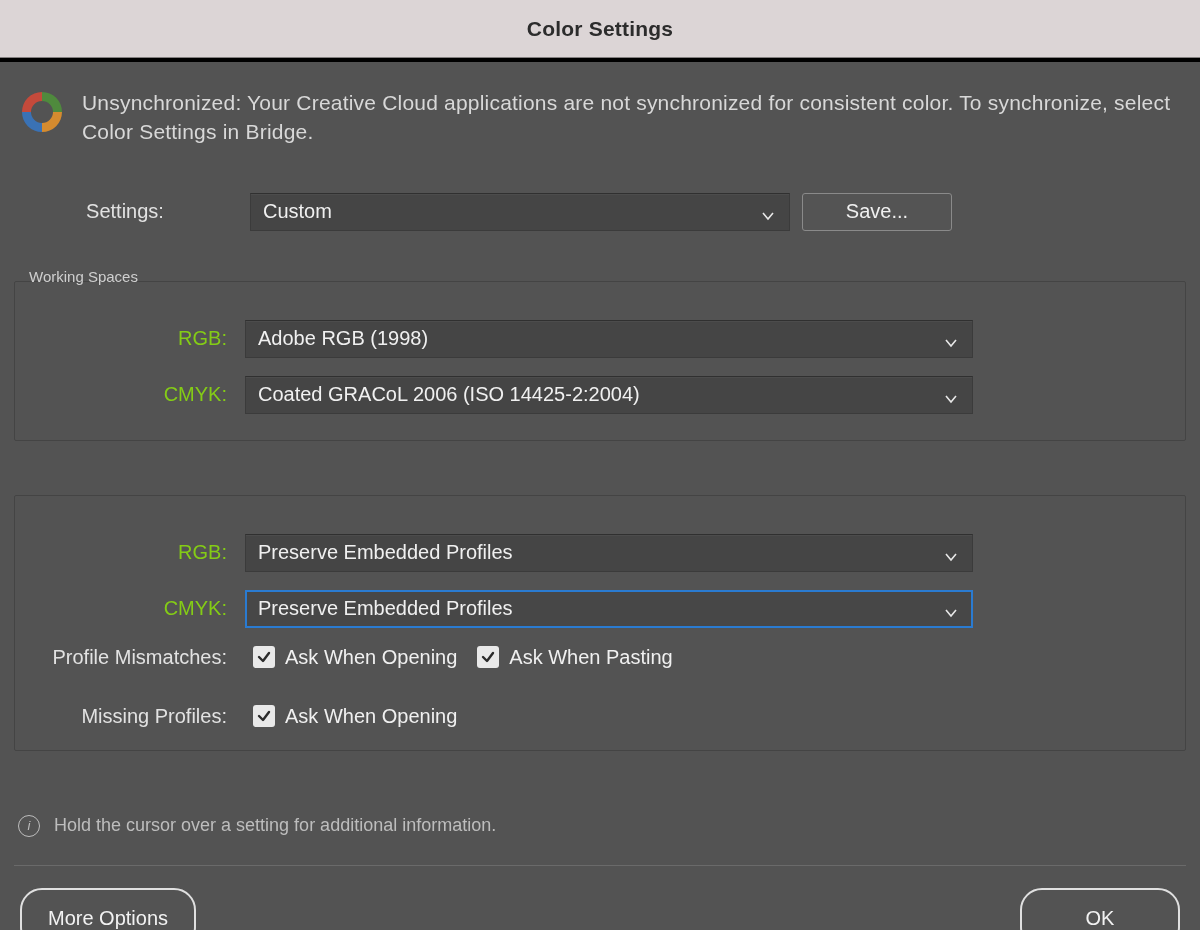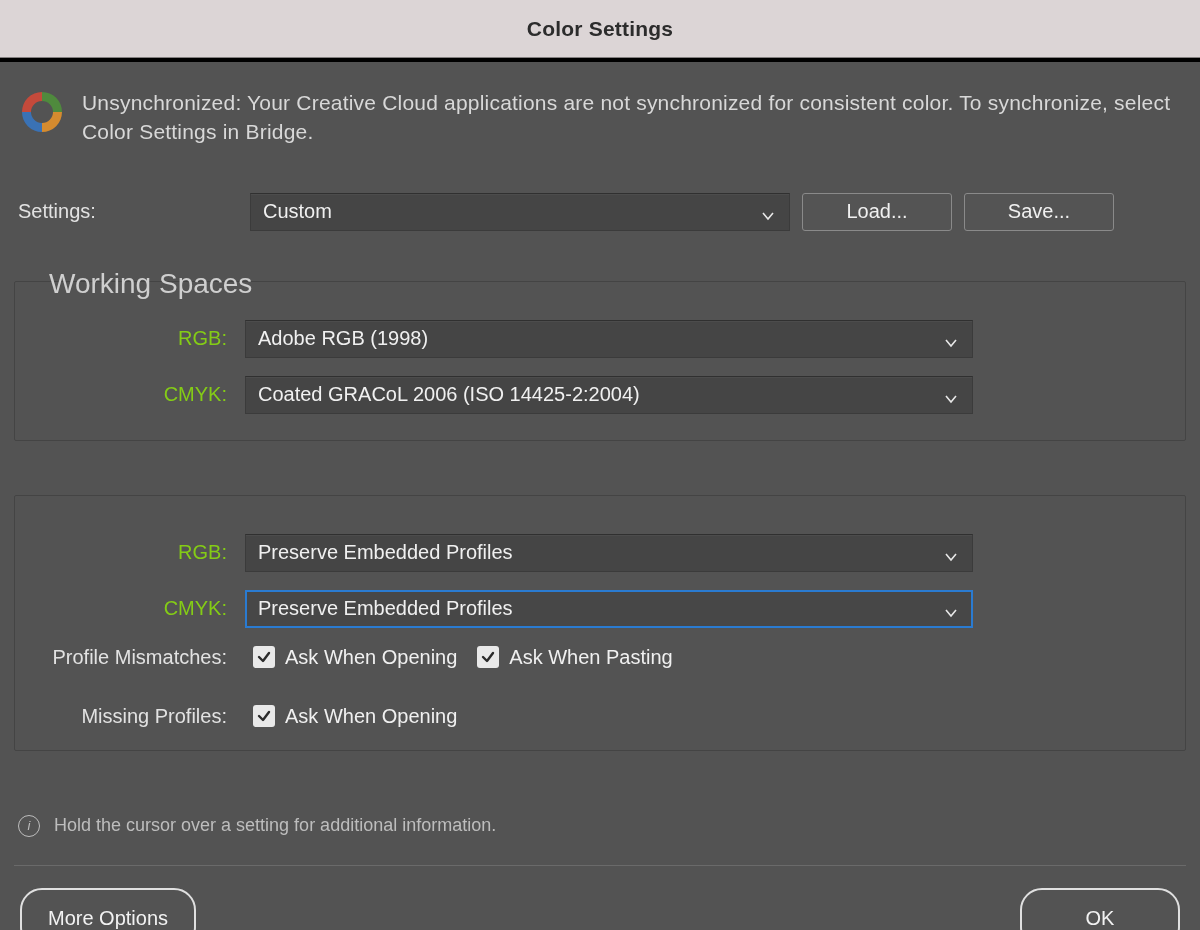--- a/index.html
+++ b/index.html
@@ -23,21 +23,21 @@
 
   
   .info-row { display:flex; align-items:flex-start; gap:16px; margin: 6px 4px 18px 4px; }
   .sync-icon { width:48px; height:48px; flex:0 0 48px; }
   .info-text { color:#d8d8d8; font-size:21px; line-height:1.4; letter-spacing:.2px; }
 
   
   .settings-row {
     display:flex; align-items:center; gap:12px; margin: 0 4px 22px 4px;
   }
-  .settings-label { width:220px; text-align:left; color:#e2e2e2; padding-right:6px;}
+  .settings-label { width:220px; text-align:center; color:#e2e2e2; padding-right:6px;}
   .dropdown {
     position:relative; height:38px; flex:1;
     background:#454545; border:1px solid #3b3b3b;
     border-top-color:#303030;
     display:flex; align-items:center; padding:0 40px 0 12px;
     color:#f0f0f0; cursor:pointer;
     box-shadow: inset 0 1px 0 rgba(255,255,255,.04);
   }
   .dropdown.focused { border:1px solid #2a7bd1; box-shadow:0 0 0 1px #2a7bd1 inset; background:#474747;}
   .dropdown .chev {
@@ -51,22 +51,22 @@
     cursor:pointer; font-size:20px;
   }
 
   
   .group {
     border:1px solid #444; border-radius:2px;
     padding: 30px 14px 22px 14px; margin: 0 0 26px 0;
     position:relative;
   }
   .group-label {
-    position:absolute; top:-14px; left:28px; padding:0 6px;
-    color:#cfcfcf; font-size:28px;
+    position:absolute; top:-14px; left:8px; padding:0 6px;
+    color:#cfcfcf; font-size:15px;
   }
   .group .row {
     display:flex; align-items:center; gap:12px; margin: 8px 0 18px 0;
   }
   .group .row:last-child { margin-bottom:4px; }
   .lbl { width:204px; text-align:right; color:#84cc16; padding-right:6px; }
   .group .dropdown { max-width: 728px; }
 
   .check-row { display:flex; align-items:center; gap:20px; margin:10px 0 0 0;}
   .checkrow-label { width:204px; text-align:right; color:#e2e2e2; padding-right:6px;}
@@ -128,21 +128,20 @@
   <div class="settings-row">
     <div class="settings-label">Settings:</div>
     <div class="dropdown" style="max-width:540px">
       <span>Custom</span>
       <span class="chev">
         <svg viewBox="0 0 14 14">
             <path d="M2 4 L7 10 L12 4" fill="none" stroke="#e8e8e8" stroke-width="1.6"></path>
           </svg>
       </span>
     </div>
-    <button class="btn">Load...</button>
     <button class="btn">Save...</button>
   </div>
 
   <div class="group">
     <div class="group-label">Working Spaces</div>
 
     <div class="row">
       <div class="lbl">RGB:</div>
       <div class="dropdown">
         <span>Adobe RGB (1998)</span>

